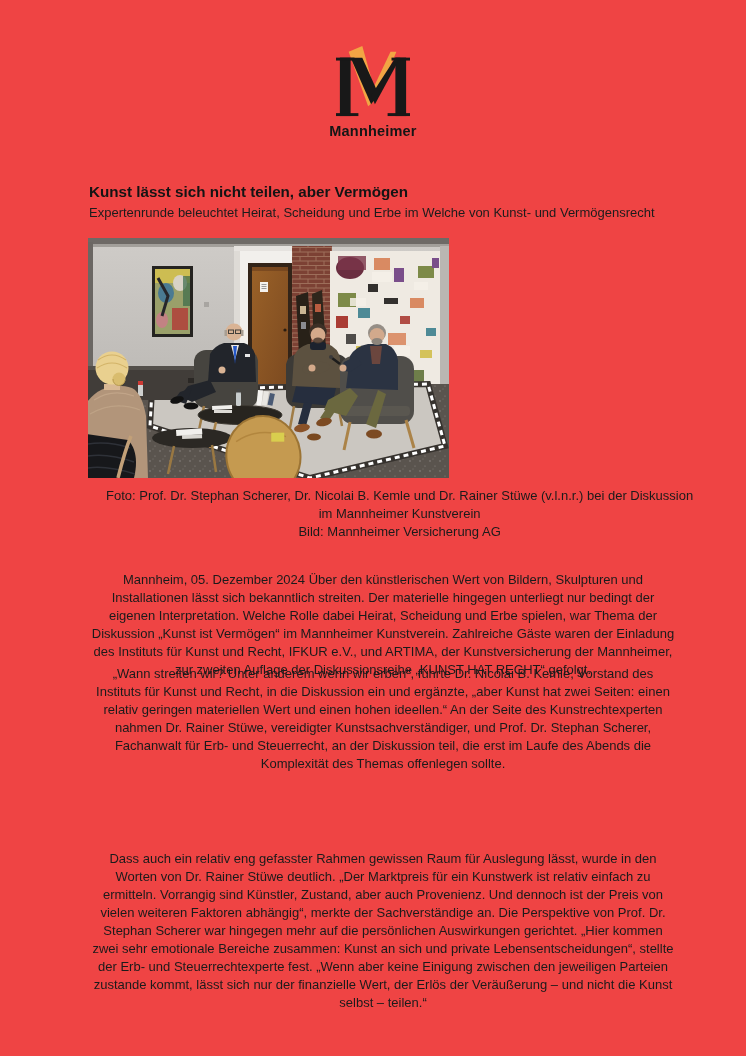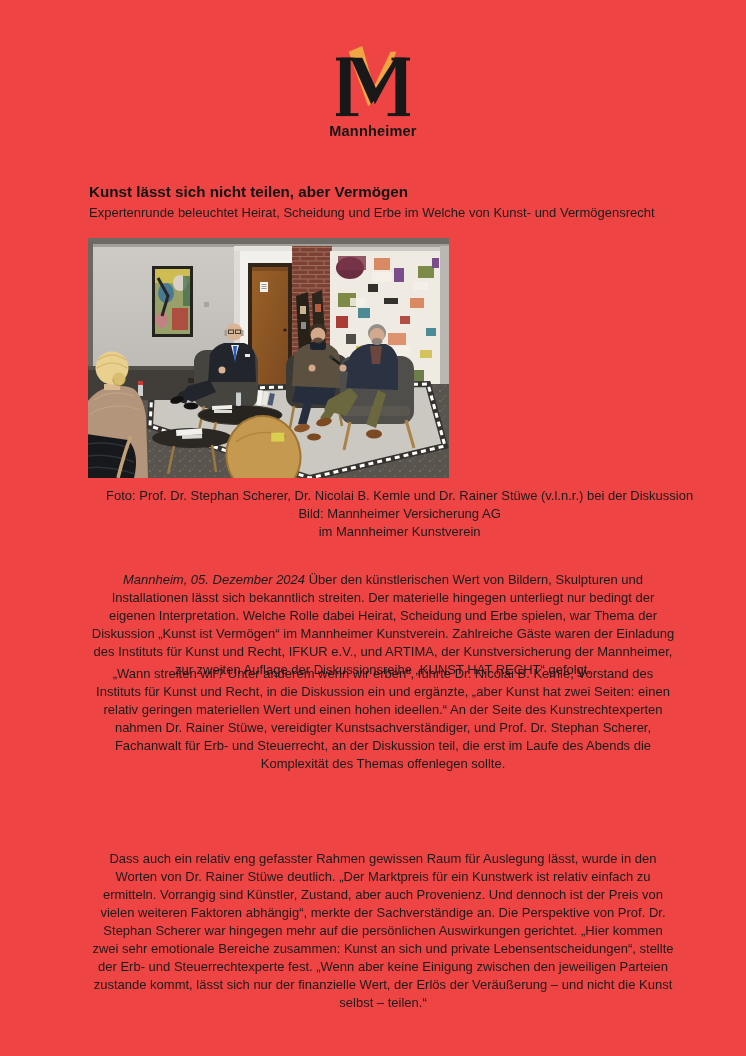--- a/index.html
+++ b/index.html
@@ -10,21 +10,21 @@
   }
   .logo-wrap { position:absolute; top:44px; left:0; right:0;
     display:flex; flex-direction:column; align-items:center; }
   .brand { font-weight:bold; font-size:14.5px; letter-spacing:.2px; color:#161616; margin-top:5px; }
   .headline { position:absolute; top:183px; left:89px; font-size:15.2px; font-weight:bold; color:#141414; }
   .subhead  { position:absolute; top:205px; left:89px; font-size:13px; color:#1c1c1c; }
   .photo { position:absolute; top:238px; left:88px; width:361px; height:240px; }
   .caption { position:absolute; top:487px; left:89px; font-size:13px; line-height:18px; color:#1b1b1b;margin-left:17px; }
   .para { position:absolute; left:89px; width:588px; font-size:13px; line-height:18px; color:#1b1b1b; }
   .p1 { top:571px; } .p2 { top:665px; } .p3 { top:850px; }
-  .dateline { font-style:italic; }
+  .dateline { }
 </style>
 </head>
 <body>
 
 <div class="page">
 
   <div class="logo-wrap">
     <svg width="74" height="74" viewBox="0 -6 76 76" aria-hidden="true">
 
       <g>
@@ -264,22 +264,22 @@
           <path d="M0,218 C14,216 32,219 46,224" fill="none" stroke="#2e3138" stroke-width="1.5"></path>
           <path d="M0,230 C14,228 34,232 47,236" fill="none" stroke="#2e3138" stroke-width="1.5"></path>
           <path d="M30,240 C34,224 38,210 43,198" fill="none" stroke="#c2a078" stroke-width="3.5"></path>
         </g>
       </g>
     </svg>
   </figure>
 
   <div class="caption">
     <div>Foto: Prof. Dr. Stephan Scherer, Dr. Nicolai B. Kemle und Dr. Rainer Stüwe (v.l.n.r.) bei der Diskussion</div>
+    <div>im Mannheimer Kunstverein</div>
     <div>Bild: Mannheimer Versicherung AG</div>
-    <div>im Mannheimer Kunstverein</div>
   </div>
 
   <p class="para p1" style="margin:0;">
     <span class="dateline">Mannheim, 05. Dezember 2024</span>
     <span>Über den künstlerischen Wert von Bildern, Skulpturen und Installationen lässt sich bekanntlich streiten. Der materielle hingegen unterliegt nur bedingt der eigenen Interpretation. Welche Rolle dabei Heirat, Scheidung und Erbe spielen, war Thema der Diskussion „Kunst ist Vermögen“ im Mannheimer Kunstverein. Zahlreiche Gäste waren der Einladung des Instituts für Kunst und Recht, IFKUR e.V., und ARTIMA, der Kunstversicherung der Mannheimer, zur zweiten Auflage der Diskussionsreihe „KUNST HAT RECHT“ gefolgt.</span>
   </p>
 
   <p class="para p2" style="margin:0;">„Wann streiten wir? Unter anderem wenn wir erben“, führte Dr. Nicolai B. Kemle, Vorstand des Instituts für Kunst und Recht, in die Diskussion ein und ergänzte, „aber Kunst hat zwei Seiten: einen relativ geringen materiellen Wert und einen hohen ideellen.“ An der Seite des Kunstrechtexperten nahmen Dr. Rainer Stüwe, vereidigter Kunstsachverständiger, und Prof. Dr. Stephan Scherer, Fachanwalt für Erb- und Steuerrecht, an der Diskussion teil, die erst im Laufe des Abends die Komplexität des Themas offenlegen sollte.</p>
 
   <p class="para p3" style="margin:0;">Dass auch ein relativ eng gefasster Rahmen gewissen Raum für Auslegung lässt, wurde in den Worten von Dr. Rainer Stüwe deutlich. „Der Marktpreis für ein Kunstwerk ist relativ einfach zu ermitteln. Vorrangig sind Künstler, Zustand, aber auch Provenienz. Und dennoch ist der Preis von vielen weiteren Faktoren abhängig“, merkte der Sachverständige an. Die Perspektive von Prof. Dr. Stephan Scherer war hingegen mehr auf die persönlichen Auswirkungen gerichtet. „Hier kommen zwei sehr emotionale Bereiche zusammen: Kunst an sich und private Lebensentscheidungen“, stellte der Erb- und Steuerrechtexperte fest. „Wenn aber keine Einigung zwischen den jeweiligen Parteien zustande kommt, lässt sich nur der finanzielle Wert, der Erlös der Veräußerung – und nicht die Kunst selbst – teilen.“</p>

